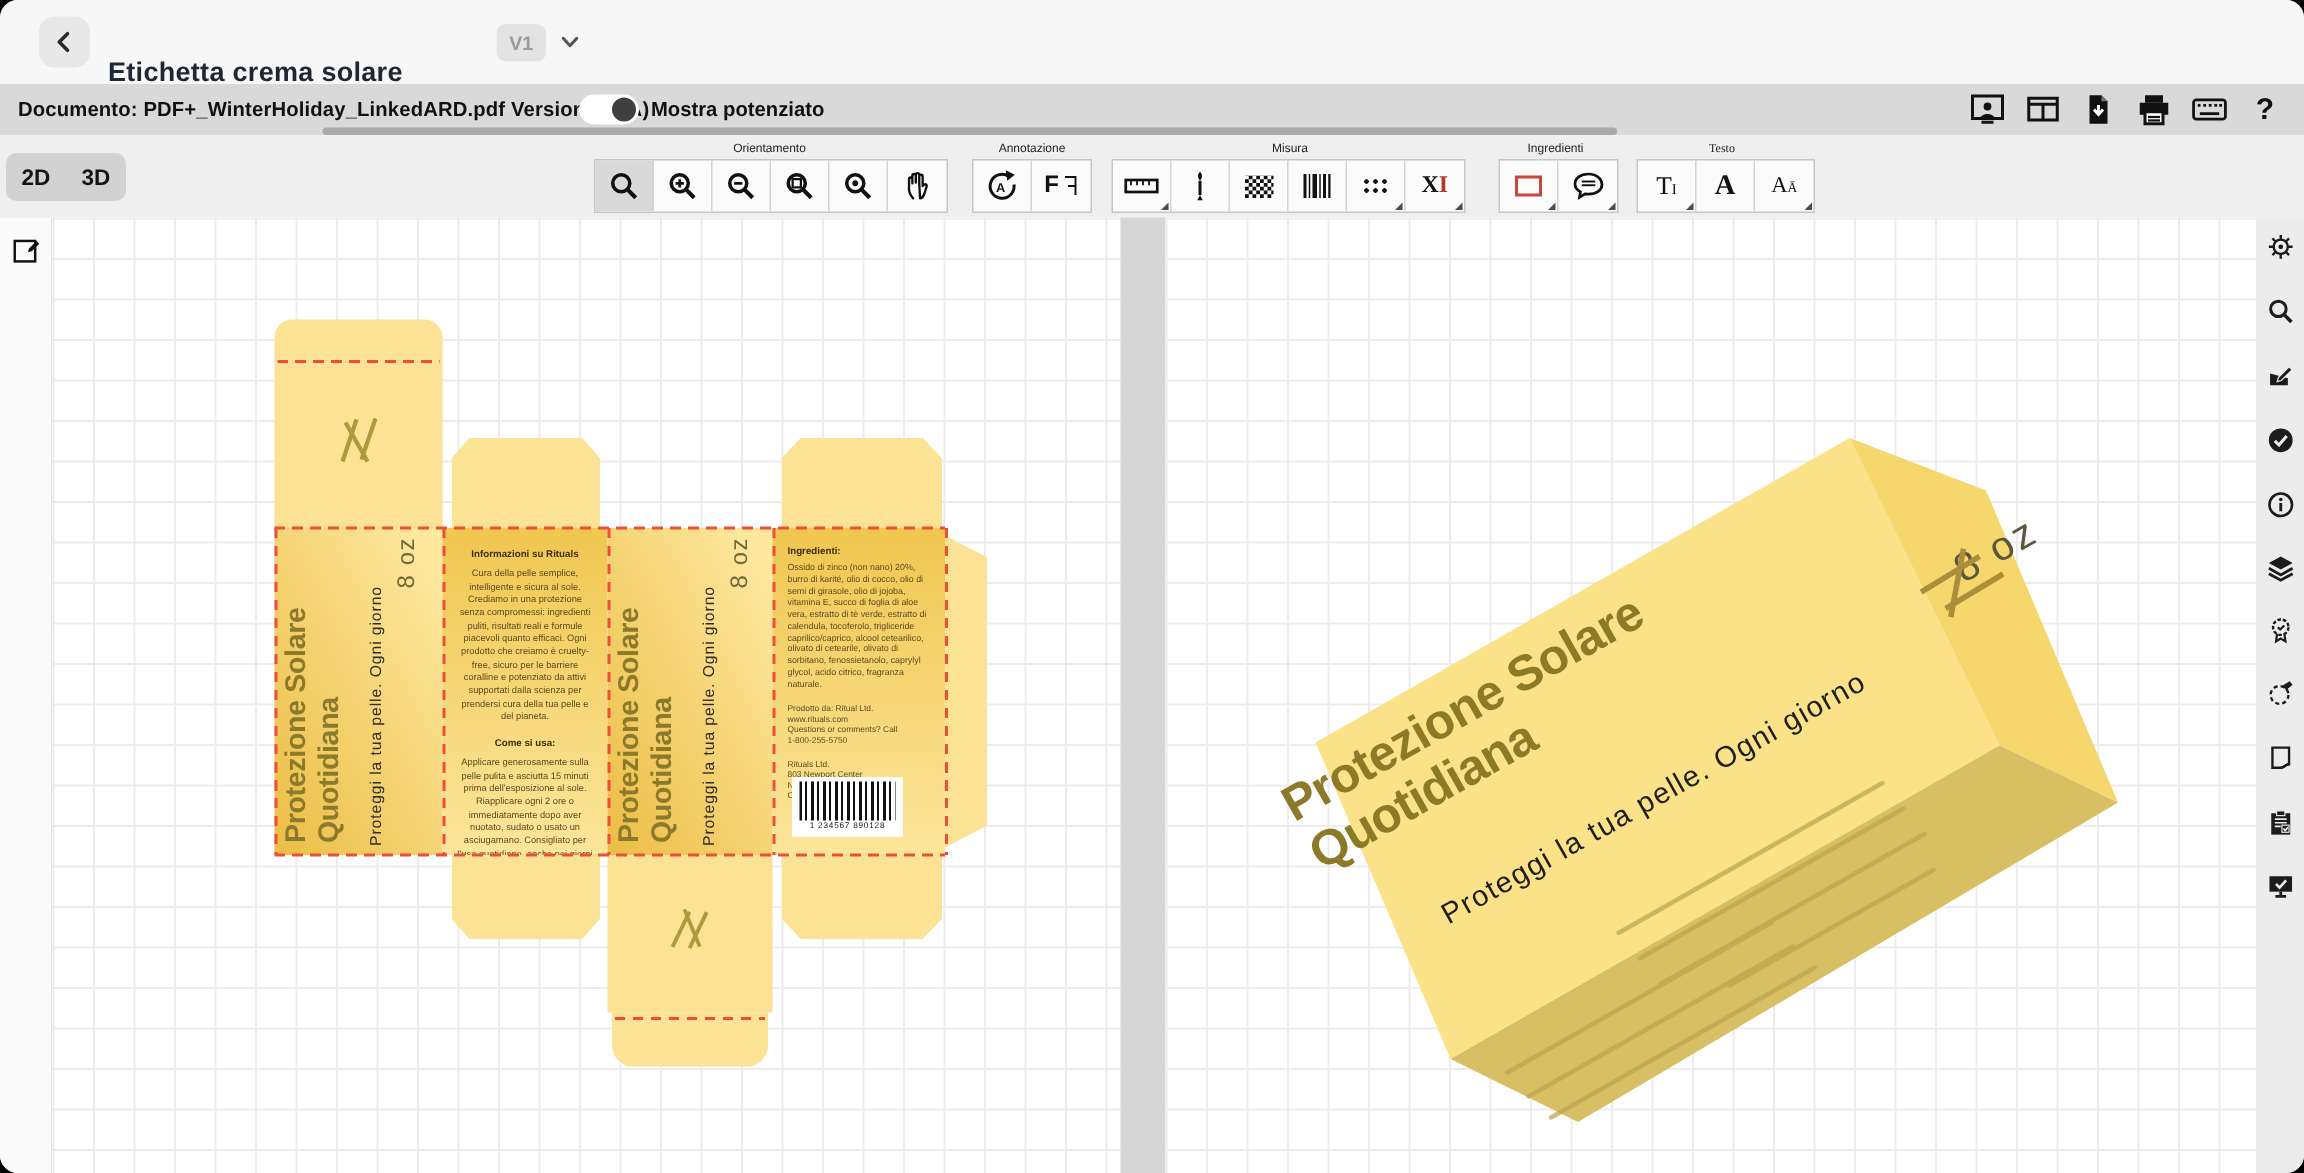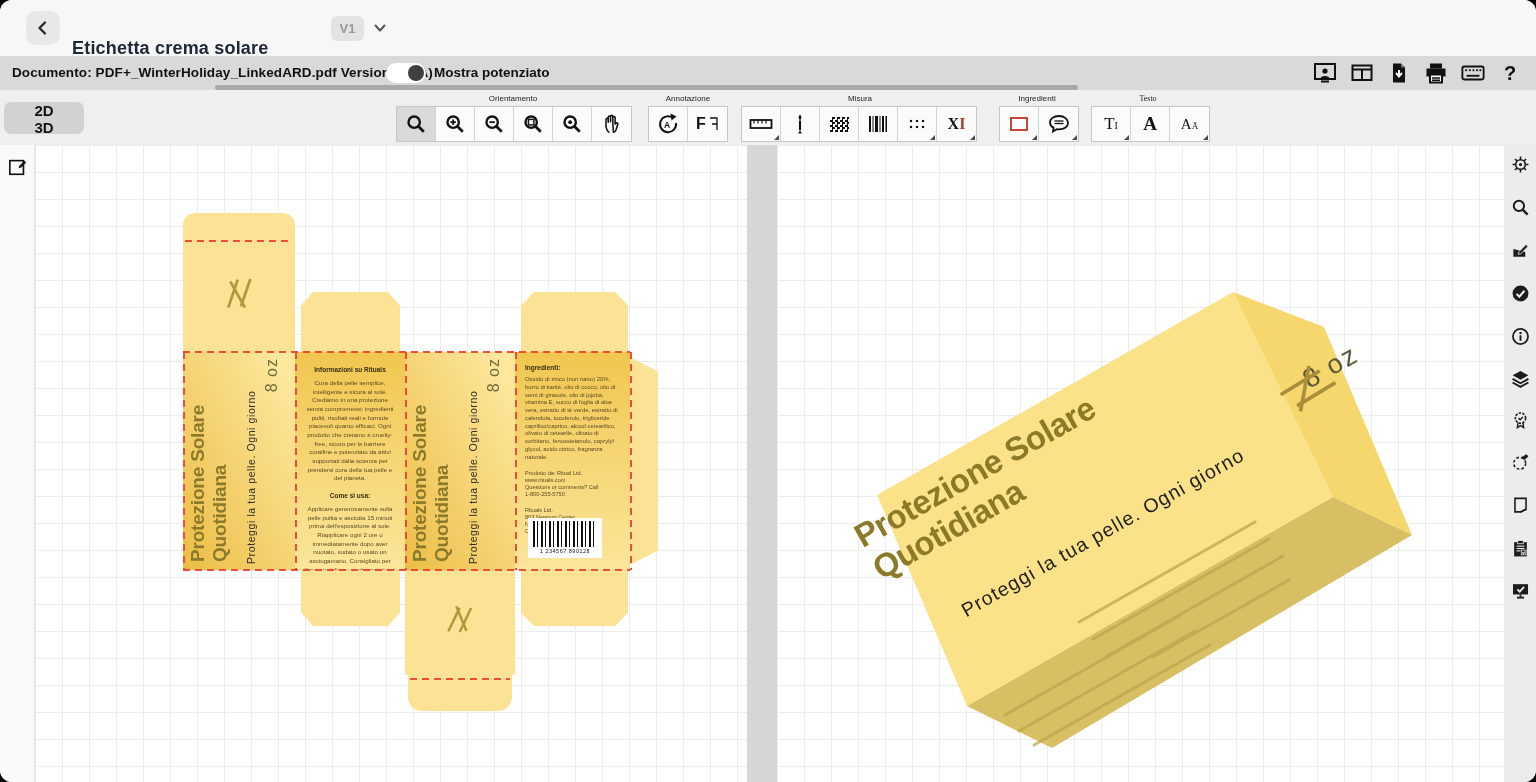--- a/index.html
+++ b/index.html
@@ -19,21 +19,21 @@
   .toggle { position:absolute; left:386px; top:63px; width:40px; height:20px; background:#fff; border-radius:10px; cursor:pointer; }
   .toggle .knob { position:absolute; right:2px; top:2px; width:16px; height:16px; border-radius:50%; background:#3f3f3f; }
   .toggle-label { position:absolute; left:434px; top:65px; font-size:13.5px; font-weight:bold; color:#111; }
   .top-icons { position:absolute; right:14px; top:58px; height:30px; display:flex; gap:13px; align-items:center; }
   .top-icons .ticon { width:24px; height:24px; display:flex; align-items:center; justify-content:center; cursor:pointer; }
   .help-glyph { font-size:20px; font-weight:bold; color:#111; }
   .hscroll-thumb { position:absolute; left:215px; top:85px; width:863px; height:5px; background:#a9a9a9; border-radius:3px; cursor:pointer; }
 
   
   .toolbar { position:absolute; left:0; top:90px; width:100%; height:55px; background:#efefef; }
-  .seg-2d3d { position:absolute; left:4px; top:12px; width:80px; height:32px; background:#d2d2d2; border-radius:7px; display:flex; align-items:center; justify-content:space-around; font-weight:bold; font-size:15px; color:#141414;flex-direction:column; }
+  .seg-2d3d { position:absolute; left:4px; top:12px; width:80px; height:32px; background:#d2d2d2; border-radius:7px; display:flex; align-items:center; justify-content:space-around; font-weight:bold; font-size:15px; color:#141414; }
   .seg-2d3d span { cursor:pointer; }
   .tb-group { position:absolute; top:16px; height:36px; display:flex; background:#fbfbfb; border:1px solid #c6c6c6; }
   .tb-label { position:absolute; top:4px; font-size:8px; color:#222; text-align:center; width:120px; transform:translateX(-60px); }
   .tb-btn { width:39px; height:34px; border-right:1px solid #d4d4d4; display:flex; align-items:center; justify-content:center; position:relative; cursor:pointer; background:transparent; }
   .tb-btn:last-child { border-right:none; }
   .tb-btn.active { background:#d9d9d9; }
   .tb-btn .dd { position:absolute; right:1px; bottom:1px; width:0; height:0; border-left:5px solid transparent; border-bottom:5px solid #4c4c4c; }
   .checker { width:19px; height:15px; background:repeating-conic-gradient(#111 0 25%, transparent 0 50%) 0 0/5px 5px; }
   .dots { width:19px; height:12px; background:radial-gradient(#111 1.4px, transparent 1.6px) 0 0/6px 6px; }
   .xi { font-family:"Liberation Serif",serif; font-weight:bold; font-size:16px; color:#111; }

